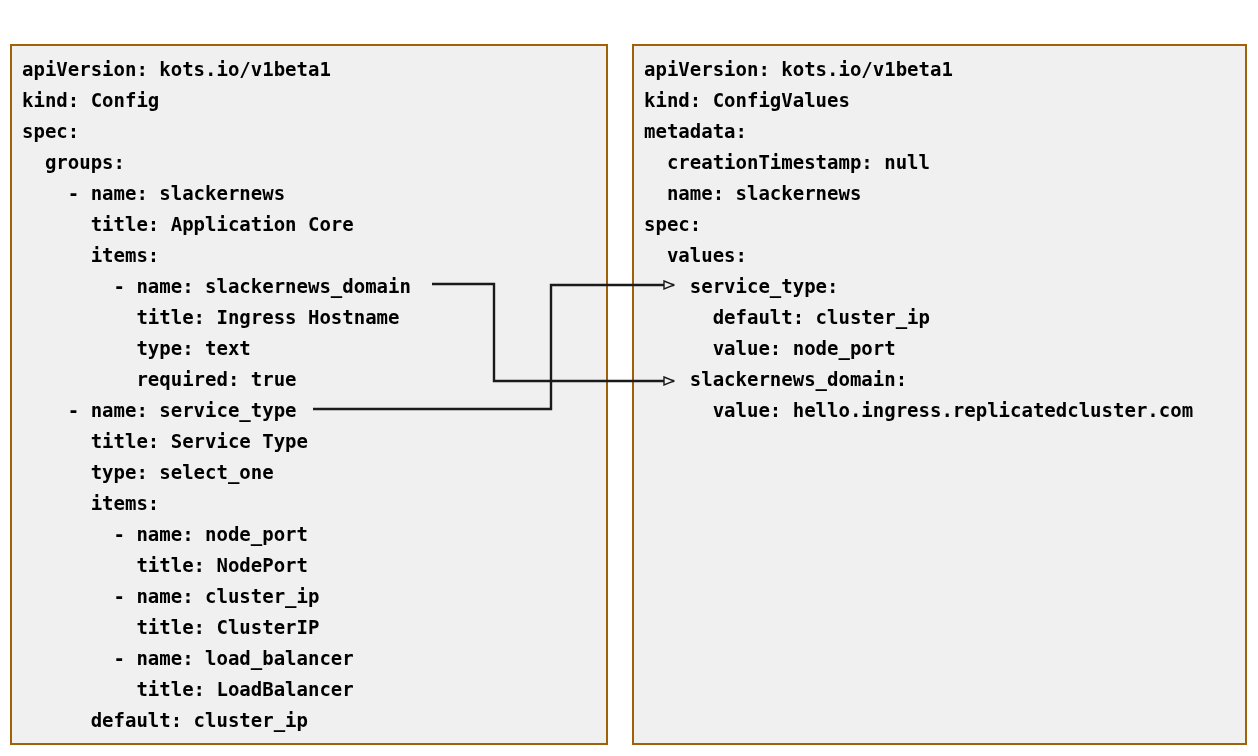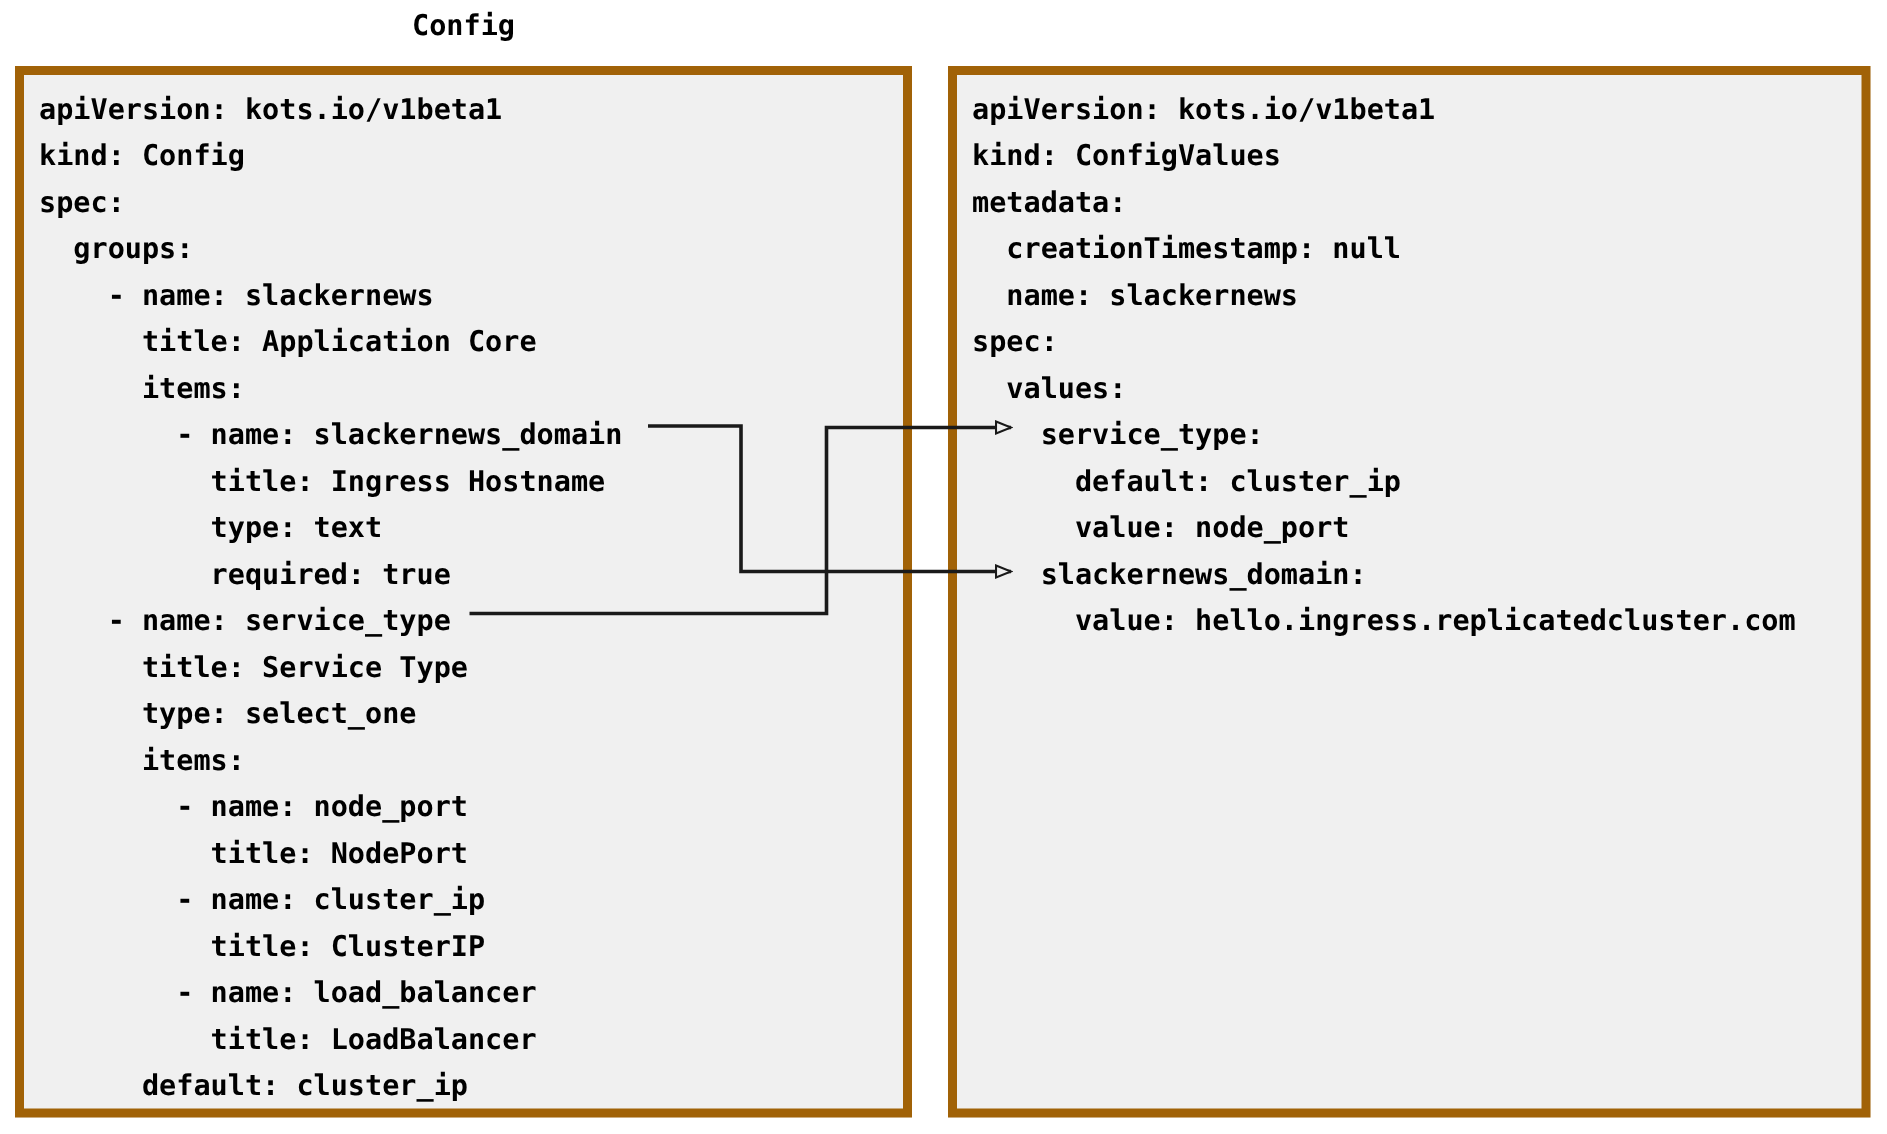--- a/index.html
+++ b/index.html
@@ -33,21 +33,21 @@
   }
   #title-config  { left: 10px;  width: 598px; }
   #title-values  { left: 632px; width: 615px; }
 
   
   .panel {
     position: absolute;
     top: 44px;
     height: 701px;
     background: #f0f0f0;
-    border: 6px solid #a16207;
+    border: 2px solid #a16207;
     box-sizing: border-box;
     overflow: hidden;
   }
   #panel-config { left: 10px;  width: 598px; }
   #panel-values { left: 632px; width: 615px; }
 
   .code-block {
     position: absolute;
     left: 10px;
     top: 8px;
@@ -72,21 +72,20 @@
     width: 1258px;
     height: 756px;
     pointer-events: none;
   }
 </style>
 </head>
 <body>
 
 <div id="stage">
 
-  <div class="panel-title" id="title-config">Config</div>
 
 
   <div class="panel" id="panel-config">
     <div class="code-block" id="code-config"><div class="code-line">apiVersion: kots.io/v1beta1</div><div class="code-line">kind: Config</div><div class="code-line">spec:</div><div class="code-line">  groups:</div><div class="code-line">    - name: slackernews</div><div class="code-line">      title: Application Core</div><div class="code-line">      items:</div><div class="code-line">        - name: slackernews_domain</div><div class="code-line">          title: Ingress Hostname</div><div class="code-line">          type: text</div><div class="code-line">          required: true</div><div class="code-line">    - name: service_type</div><div class="code-line">      title: Service Type</div><div class="code-line">      type: select_one</div><div class="code-line">      items:</div><div class="code-line">        - name: node_port</div><div class="code-line">          title: NodePort</div><div class="code-line">        - name: cluster_ip</div><div class="code-line">          title: ClusterIP</div><div class="code-line">        - name: load_balancer</div><div class="code-line">          title: LoadBalancer</div><div class="code-line">      default: cluster_ip</div></div>
   </div>
 
   <div class="panel" id="panel-values">
     <div class="code-block" id="code-values"><div class="code-line">apiVersion: kots.io/v1beta1</div><div class="code-line">kind: ConfigValues</div><div class="code-line">metadata:</div><div class="code-line">  creationTimestamp: null</div><div class="code-line">  name: slackernews</div><div class="code-line">spec:</div><div class="code-line">  values:</div><div class="code-line">    service_type:</div><div class="code-line">      default: cluster_ip</div><div class="code-line">      value: node_port</div><div class="code-line">    slackernews_domain:</div><div class="code-line">      value: hello.ingress.replicatedcluster.com</div></div>
   </div>
 

